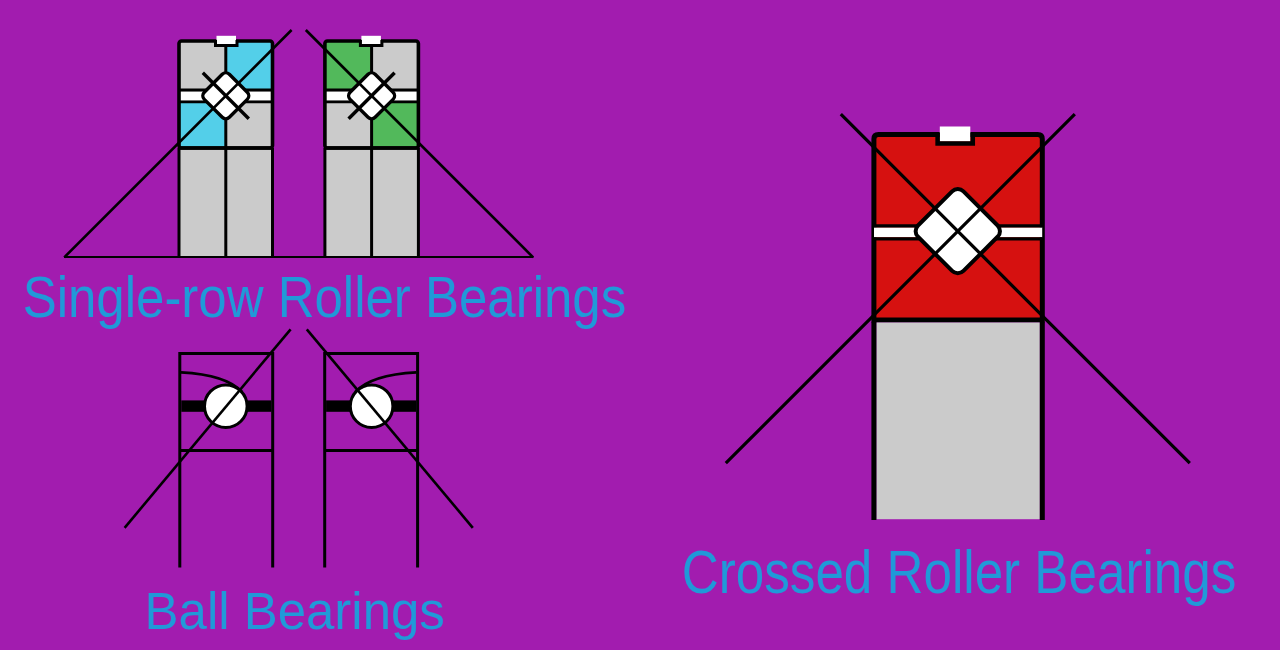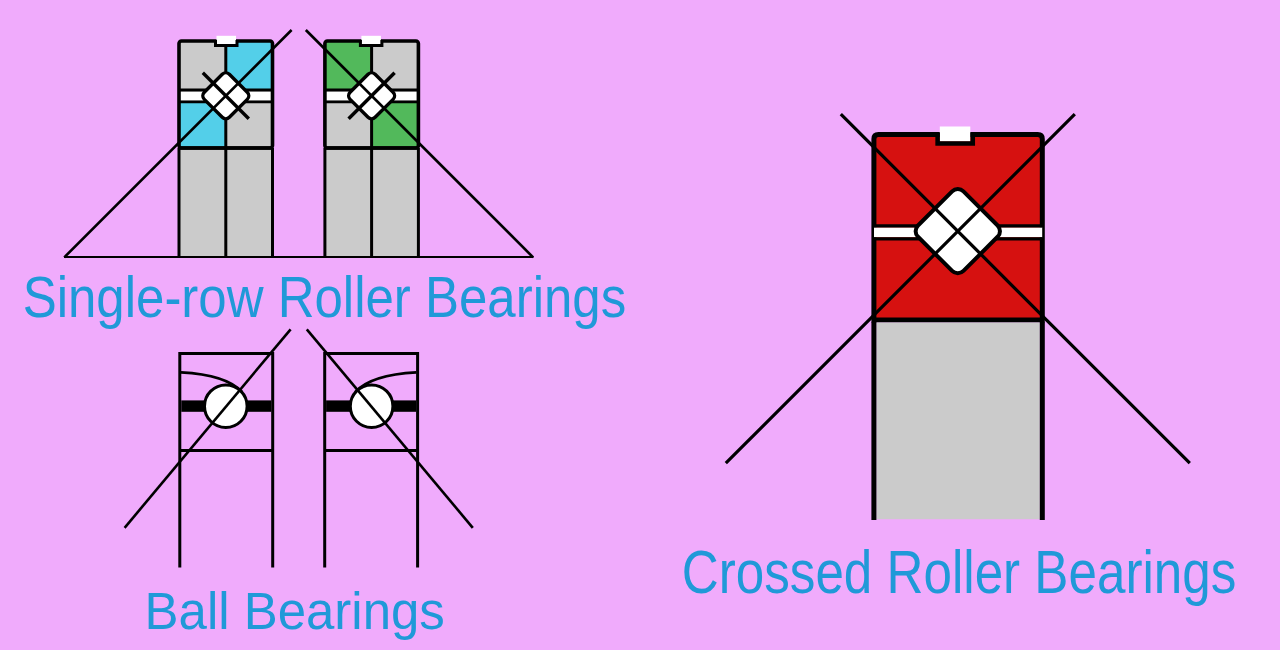--- a/index.html
+++ b/index.html
@@ -1,16 +1,16 @@
 <!DOCTYPE html>
 <html><head>
 <meta charset="utf-8">
 <style>
   html,body{margin:0;padding:0;background:#ffffff;}
-  .stage{position:relative;width:1280px;height:650px;background:#f0abfc;overflow:hidden;}
+  .stage{position:relative;width:1280px;height:650px;background:#a21caf;overflow:hidden;}
   svg{display:block;}
   text.caption{font-family:"Liberation Sans","DejaVu Sans",sans-serif;font-weight:400;}
 </style>
 </head>
 <body>
 
 <div class="stage">
 <svg width="1280" height="650" viewBox="0 0 1280 650" xmlns="http://www.w3.org/2000/svg">
 
   <g>

